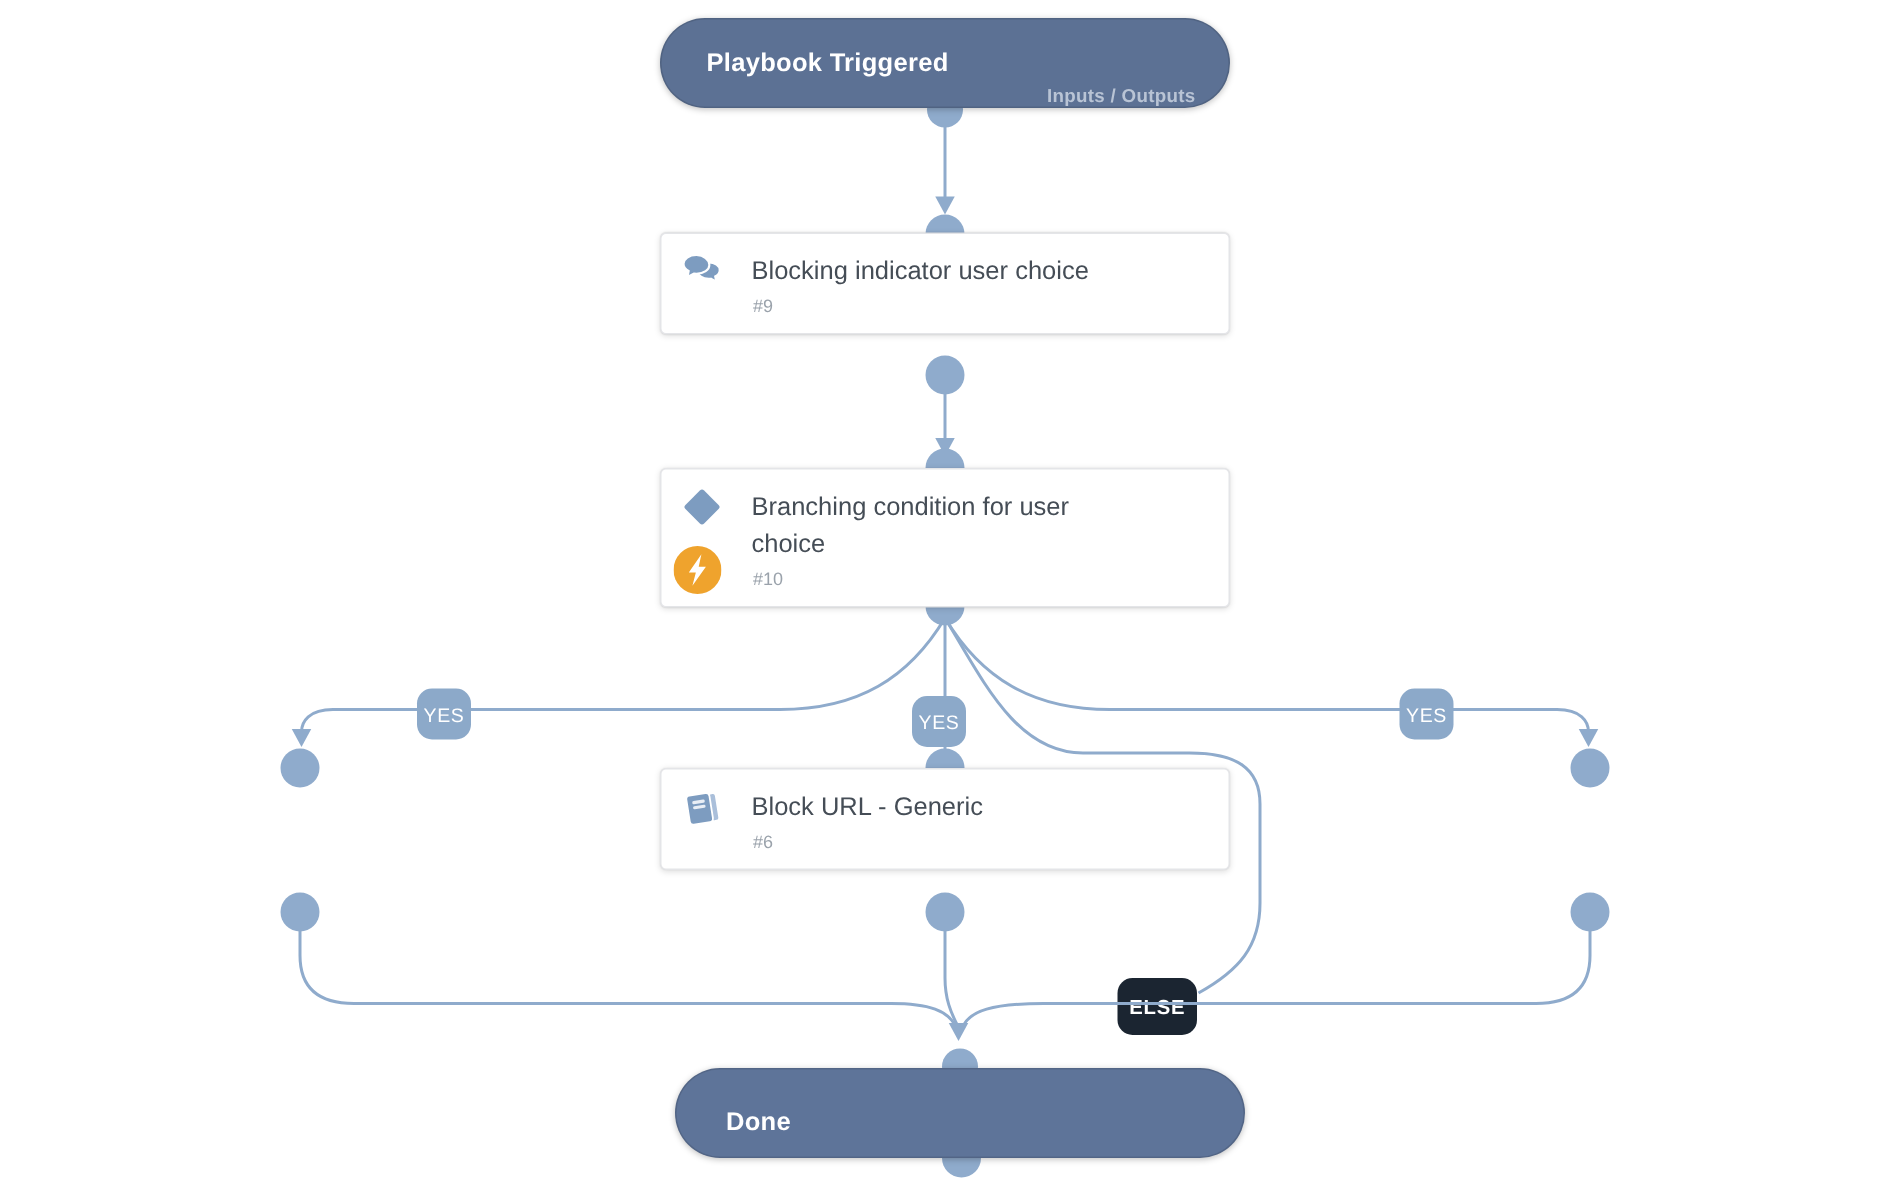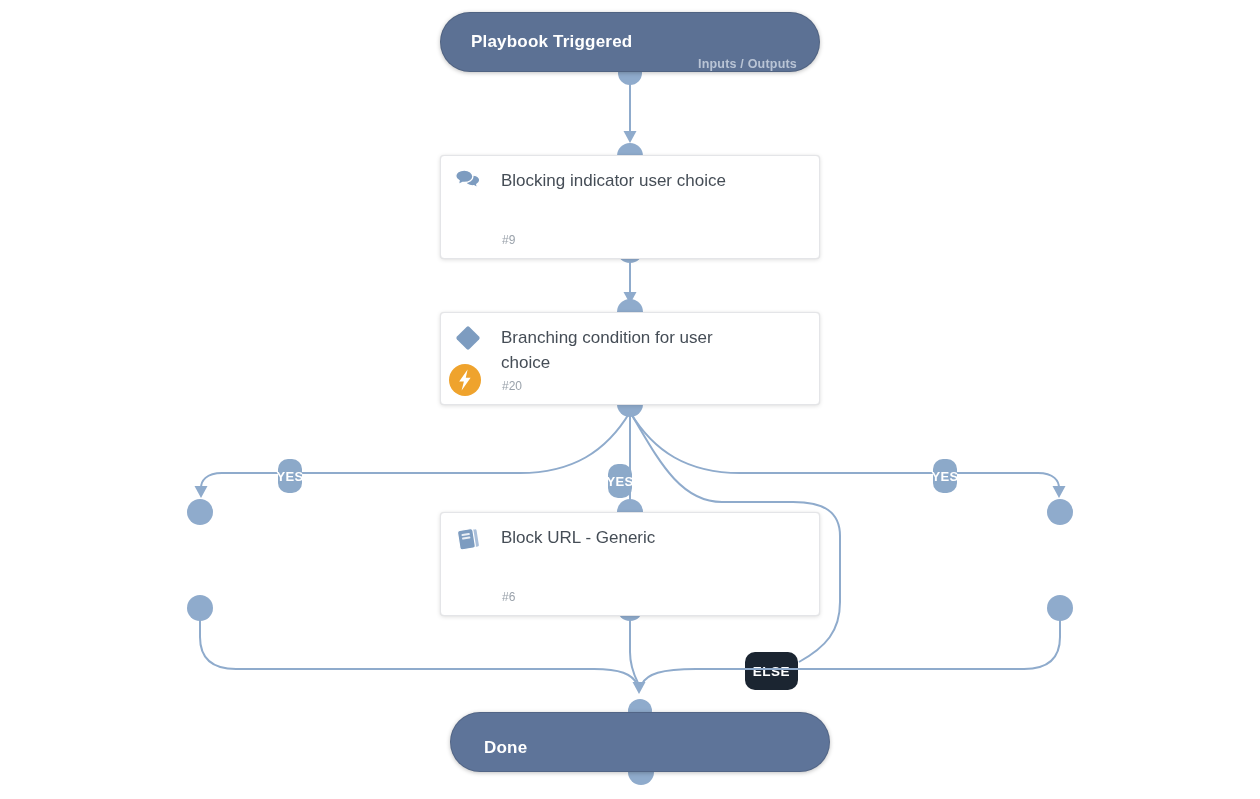--- a/index.html
+++ b/index.html
@@ -8,21 +8,21 @@
     font-family:"Liberation Sans", sans-serif;
     background:#ffffff;
     position:relative;
     overflow:hidden;
   }
   #canvas { position:absolute; left:0; top:0; width:1260px; height:799px; }
   #edges { position:absolute; left:0; top:0; z-index:0; }
 
   
   .card {
-    position:absolute; width:380px; height:104px; z-index:2;
+    position:absolute; width:380px; height:68px; z-index:2;
     background:#ffffff;
     border:1px solid #e4e5e8; border-radius:4px;
     box-shadow:0 1px 4px rgba(0,0,0,0.13), 0 0 1px rgba(0,0,0,0.10);
     cursor:pointer;
   }
   .nicon { position:absolute; left:14px; top:13px; width:28px; height:28px; }
   .ntitle {
     position:absolute; left:60px; top:12px; max-width:300px;
     font-size:17px; line-height:25px; color:#454d56; font-weight:400;
   }
@@ -40,23 +40,23 @@
     box-shadow:0 1px 4px rgba(0,0,0,0.25);
     border:1px solid rgba(0,0,0,0.12);
   }
   .pill.start { left:440px; top:12px; width:380px; background:#5c7194; justify-content:space-between; padding:0 22px 0 30px; }
   .pill.end   { left:450px; top:712px; width:380px; background:#5e7499; padding:12px 0 0 33px; }
   .pill-title { color:#ffffff; font-size:17px; font-weight:700; letter-spacing:0.2px; }
   .pill-sub   { color:#b9c4d5; font-size:12.5px; font-weight:700; letter-spacing:0.2px;margin-top:44px; }
 
   
   .ybadge {
-    position:absolute; width:24px; height:34px; z-index:3;
+    position:absolute; width:36px; height:34px; z-index:3;
     background:#8ca9c9; border-radius:10px;
-    color:#ffffff; font-size:13px; font-weight:700; letter-spacing:0.4px;
+    color:#ffffff; font-size:13px; font-weight:400; letter-spacing:0.4px;
     display:flex; align-items:center; justify-content:center;
     cursor:pointer;
   }
 </style>
 </head>
 <body>
 
 <div id="canvas">
 
   <svg id="edges" width="1260" height="799" viewBox="0 0 1260 799">
@@ -129,21 +129,21 @@
         <rect x="5.2" y="5.2" width="17.6" height="17.6" rx="2" fill="#7d9cc0" transform="rotate(45 14 14)"></rect>
       </svg>
     </span>
     <span class="bolt-badge">
       <svg width="32" height="32" viewBox="0 0 32 32">
         <circle cx="16" cy="16" r="16" fill="#efa32d"></circle>
         <path fill="#ffffff" d="M18.6 5.5 L10.2 17.6 L14.9 17.6 L12.6 26.5 L21.6 13.8 L16.8 13.8 Z"></path>
       </svg>
     </span>
     <div class="ntitle w-narrow">Branching condition for user choice</div>
-    <div class="nid">#20</div>
+    <div class="nid">#10</div>
   </div>
 
 
   <div class="card" style="left:440px; top:512px;">
     <span class="nicon">
       <svg width="27" height="26" viewBox="0 0 27 26">
         <g transform="rotate(-9 13 13)">
           <rect x="18.6" y="4.6" width="4.2" height="17.4" rx="1.4" fill="#aabfda"></rect>
           <rect x="3.6" y="3.2" width="15.6" height="19.6" rx="2.4" fill="#7d9cc0" stroke="#ffffff" stroke-width="1.2"></rect>
           <rect x="7.2" y="7.2" width="8.4" height="2.1" rx="1" fill="#e9eef5"></rect>

